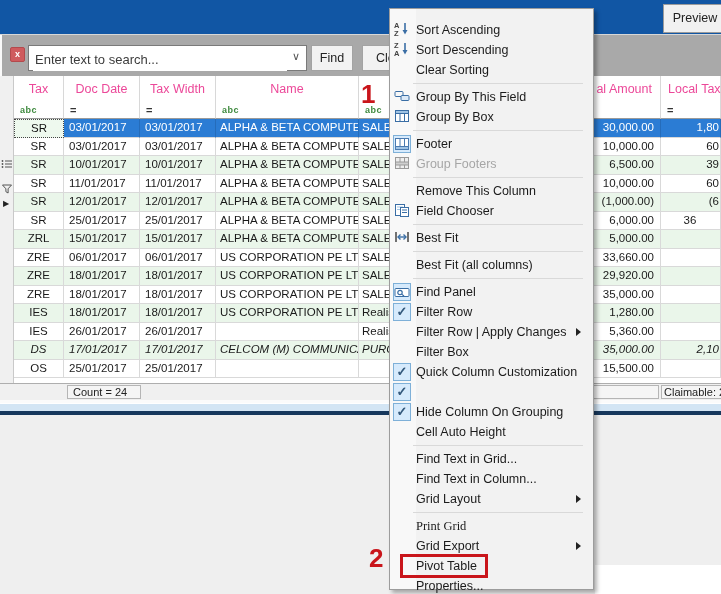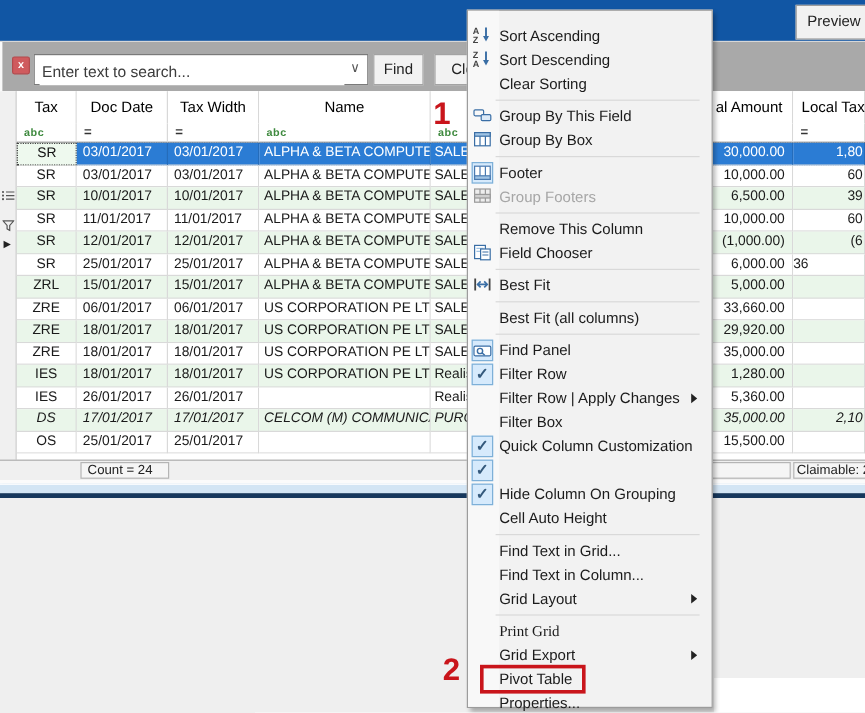--- a/index.html
+++ b/index.html
@@ -18,21 +18,21 @@
                     font-family:"Liberation Sans",sans-serif;font-size:13px;color:#333;}
   .search-box input::placeholder{color:#3c3c3c;opacity:1;}
   .combo-chevron{position:absolute;right:6px;top:4px;font-size:11px;color:#555;}
   .btn{position:absolute;top:10px;height:26px;background:#f2f2f2;border:1px solid #a3a3a3;box-sizing:border-box;
        font-size:12.5px;color:#222;text-align:center;line-height:24px;}
   .find-btn{left:311px;width:42px;}
   .clear-btn{left:362px;width:58px;}
   
   .grid{position:absolute;left:0;top:76px;width:721px;height:323px;background:#fff;}
   .hcell{position:absolute;top:0;height:27px;background:#fff;border-right:1px solid #d8d8d8;box-sizing:border-box;
-         font-size:12.5px;color:#000000;line-height:27px;white-space:nowrap;overflow:visible;}
+         font-size:12.5px;color:#ec4899;line-height:27px;white-space:nowrap;overflow:visible;}
   .fcell{position:absolute;top:27px;height:16px;background:#fff;border-right:1px solid #d8d8d8;border-bottom:1px solid #9a9a9a;
          box-sizing:border-box;font-size:9px;line-height:15px;padding-left:6px;white-space:nowrap;}
   .f-abc{color:#3f8a3f;font-weight:bold;letter-spacing:.5px;}
   .f-eq{color:#333;font-weight:bold;font-size:11px;}
   .row{position:absolute;left:14px;width:707px;height:18.5px;}
   .cell{position:absolute;top:0;height:18.5px;border-right:1px solid #d9d9d9;border-bottom:1px solid #d9d9d9;
         box-sizing:border-box;font-size:11.5px;color:#1a1a1a;line-height:17.5px;white-space:nowrap;overflow:hidden;}
   .row.green .cell{background:#eaf6ea;}
   .row.white .cell{background:#fff;}
   .row.selected .cell{background:#2b7cd4;color:#fff;border-right:1px solid rgba(0,0,0,0.12);}
@@ -173,21 +173,21 @@
         <div class="cell" style="left: 446px; width: 201px; text-align: right; padding-right: 6px;">(1,000.00)</div>
         <div class="cell" style="left: 647px; width: 60px; text-align: right; padding-right: 1px;">(6</div>
       </div>
       <div class="row white" style="top: 135.5px; left: 14px; width: 707px;">
         <div class="cell" style="left: 0px; width: 50px; text-align: center;">SR</div>
         <div class="cell" style="left: 50px; width: 76px; text-align: left; padding-left: 5px;">25/01/2017</div>
         <div class="cell" style="left: 126px; width: 76px; text-align: left; padding-left: 5px;">25/01/2017</div>
         <div class="cell" style="left: 202px; width: 143px; text-align: left; padding-left: 4px;">ALPHA &amp; BETA COMPUTER</div>
         <div class="cell" style="left: 345px; width: 101px; text-align: left; padding-left: 3px;">SALE</div>
         <div class="cell" style="left: 446px; width: 201px; text-align: right; padding-right: 6px;">6,000.00</div>
-        <div class="cell" style="left: 647px; width: 60px; text-align: left; padding-right: 1px;">36</div>
+        <div class="cell" style="left: 647px; width: 60px; text-align: center; padding-right: 1px;">36</div>
       </div>
       <div class="row green" style="top: 154px; left: 14px; width: 707px;">
         <div class="cell" style="left: 0px; width: 50px; text-align: center;">ZRL</div>
         <div class="cell" style="left: 50px; width: 76px; text-align: left; padding-left: 5px;">15/01/2017</div>
         <div class="cell" style="left: 126px; width: 76px; text-align: left; padding-left: 5px;">15/01/2017</div>
         <div class="cell" style="left: 202px; width: 143px; text-align: left; padding-left: 4px;">ALPHA &amp; BETA COMPUTER</div>
         <div class="cell" style="left: 345px; width: 101px; text-align: left; padding-left: 3px;">SALE</div>
         <div class="cell" style="left: 446px; width: 201px; text-align: right; padding-right: 6px;">5,000.00</div>
         <div class="cell" style="left: 647px; width: 60px; text-align: right; padding-right: 1px;"></div>
       </div>

